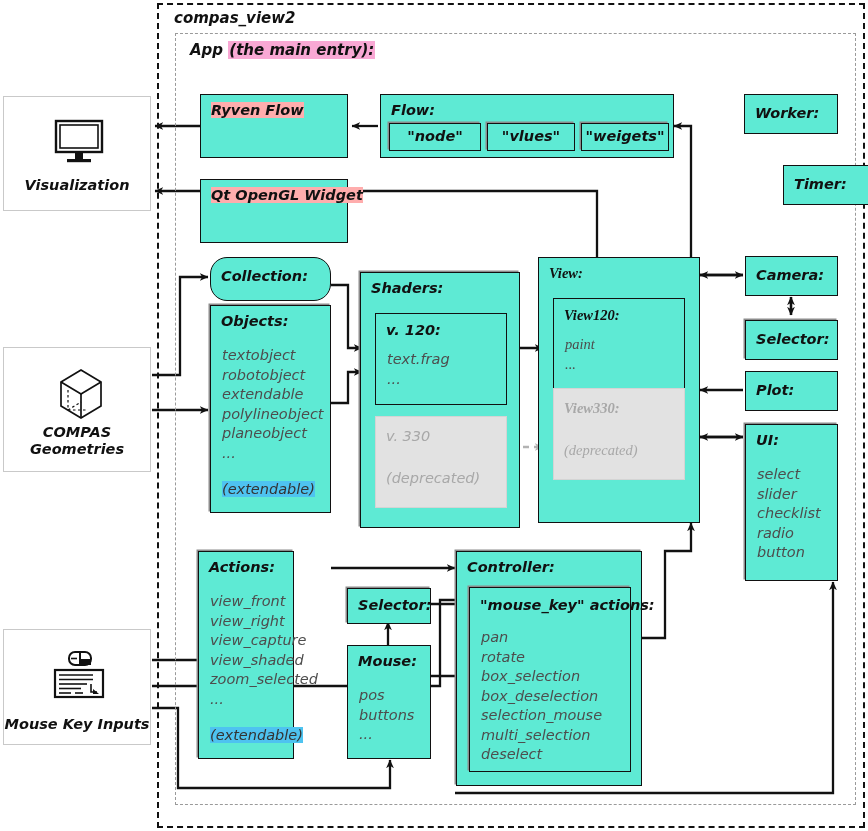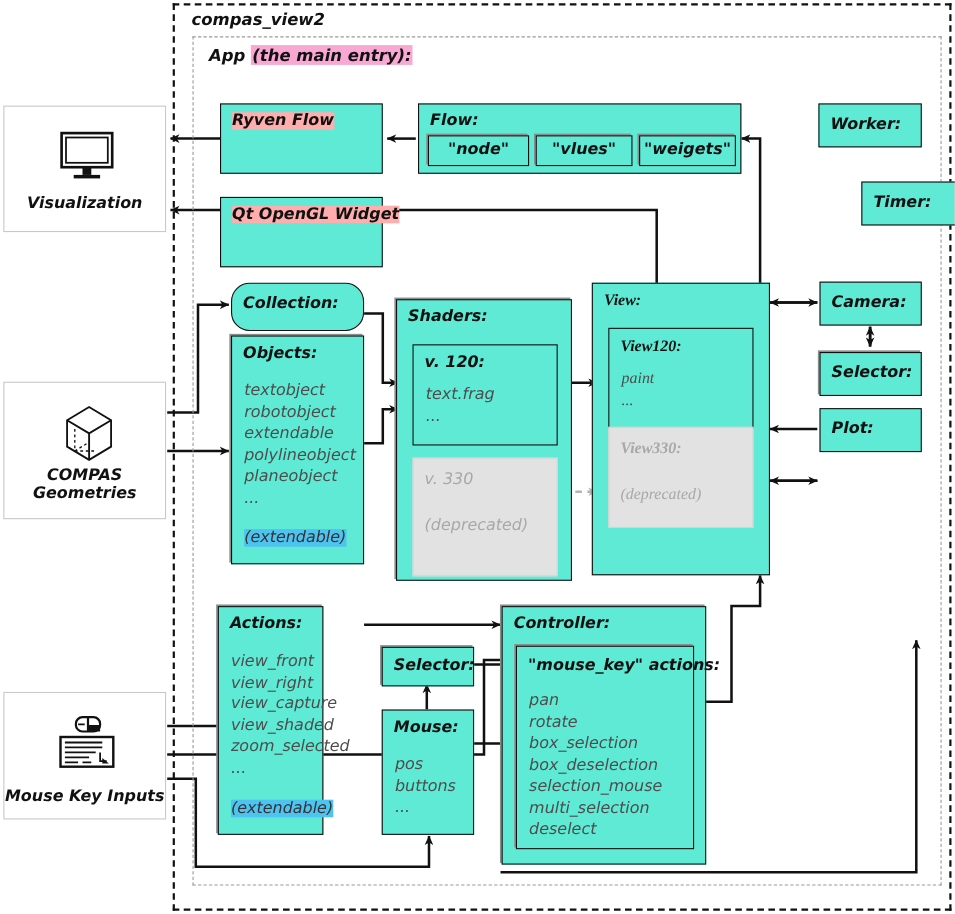--- a/index.html
+++ b/index.html
@@ -205,20 +205,30 @@
   <div class="box" style="left:745px;top:256px;width:93px;height:40px;">
     <div class="box-title" style="top:10px;">Camera:</div>
   </div>
   <div class="box shadow" style="left:745px;top:320px;width:93px;height:40px;">
     <div class="box-title" style="top:10px;">Selector:</div>
   </div>
   <div class="box" style="left:745px;top:371px;width:93px;height:40px;">
     <div class="box-title" style="top:10px;">Plot:</div>
   </div>
 
+  <div class="box shadow" style="left:745px;top:424px;width:93px;height:157px;">
+    <div class="box-title">UI:</div>
+    <div class="list" style="top:40px;">
+      <div>select</div>
+      <div>slider</div>
+      <div>checklist</div>
+      <div>radio</div>
+      <div>button</div>
+    </div>
+  </div>
 
   <div class="box" style="left:210px;top:257px;width:121px;height:44px;border-radius:17px;">
     <div class="box-title" style="top:10px;">Collection:</div>
   </div>
 
   <div class="box shadow" style="left:210px;top:305px;width:121px;height:208px;">
     <div class="box-title">Objects:</div>
     <div class="list" style="top:40px;">
       <div>textobject</div>
       <div>robotobject</div>
@@ -234,21 +244,21 @@
 
   <div class="box shadow" style="left:360px;top:272px;width:160px;height:256px;">
     <div class="box-title">Shaders:</div>
     <div class="box" style="left:14px;top:40px;width:132px;height:92px;">
       <div class="box-title" style="top:8px;">v. 120:</div>
       <div class="list" style="top:36px;">
         <div>text.frag</div>
         <div>...</div>
       </div>
     </div>
-    <div class="grey-box" style="left:14px;top:143px;width:132px;height:108px;">
+    <div class="grey-box" style="left:14px;top:143px;width:132px;height:92px;">
       <div class="grey-txt" style="left:10px;top:11px;">v. 330</div>
       <div class="grey-txt" style="left:10px;top:53px;">(deprecated)</div>
     </div>
   </div>
 
   <div class="box" style="left:538px;top:257px;width:162px;height:266px;font-family:Liberation Serif, serif;">
     <div class="box-title">View:</div>
     <div class="box" style="left:14px;top:40px;width:132px;height:92px;">
       <div class="box-title" style="top:8px;">View120:</div>
       <div class="list" style="top:36px;">

